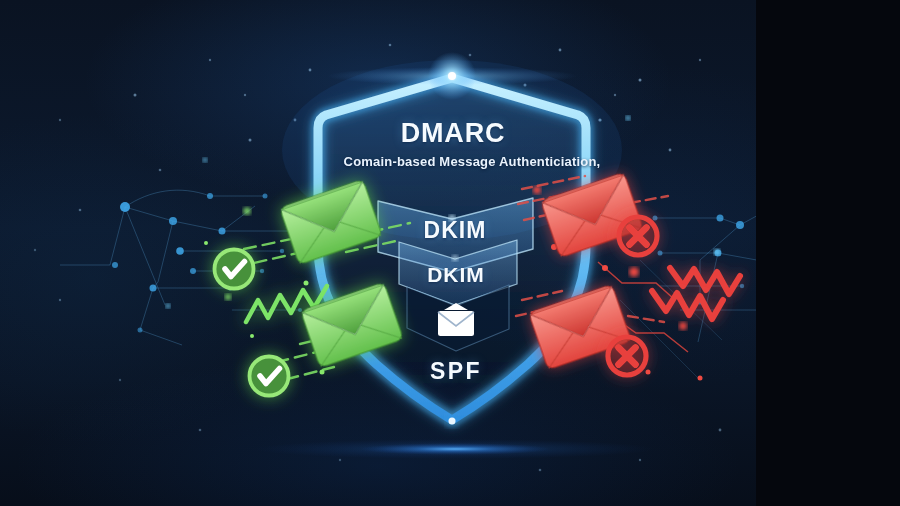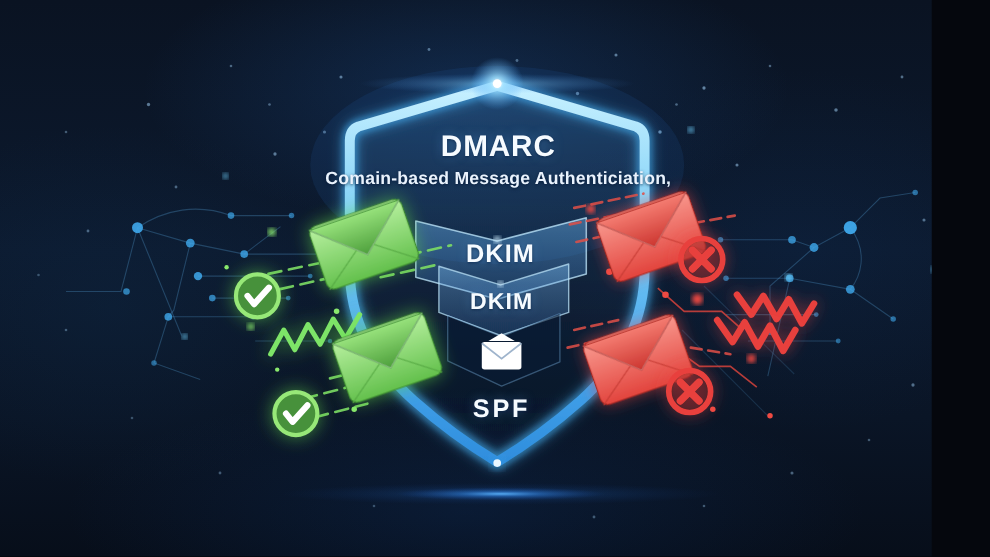--- a/index.html
+++ b/index.html
@@ -1,30 +1,30 @@
 <!DOCTYPE html>
 <html><head>
 <meta charset="utf-8">
 <style>
   html,body{margin:0;padding:0;background:#05070d;}
   .stage{
-    position:relative;width:847px;height:506px;overflow:hidden;
+    position:relative;width:756px;height:506px;overflow:hidden;
     font-family:"Liberation Sans", sans-serif;
     background:
       radial-gradient(ellipse 420px 180px at 50% 16%, rgba(35,95,170,.28), rgba(0,0,0,0) 70%),
       radial-gradient(ellipse 520px 160px at 50% 92%, rgba(18,64,130,.22), rgba(0,0,0,0) 70%),
       radial-gradient(ellipse 300px 220px at 12% 55%, rgba(16,48,80,.25), rgba(0,0,0,0) 75%),
       radial-gradient(ellipse 300px 220px at 86% 45%, rgba(16,48,90,.22), rgba(0,0,0,0) 75%),
       linear-gradient(180deg,#0a1322 0%, #0c1a2f 45%, #0a1526 75%, #070e1a 100%);
   }
   .stage svg{position:absolute;left:0;top:0;}
   .txt{position:absolute;color:#f6fbff;text-align:center;white-space:nowrap;
        transform:translateX(-50%);text-shadow:0 0 10px rgba(110,190,255,.35),0 1px 3px rgba(0,20,50,.8);}
   .title{left:453px;top:118px;font-size:27px;font-weight:bold;letter-spacing:.8px;}
-  .sub{left:453px;font-size:16px;font-weight:bold;color:#eaf3fd;letter-spacing:.2px;
+  .sub{left:472px;font-size:13px;font-weight:bold;color:#eaf3fd;letter-spacing:.2px;
        text-shadow:0 1px 3px rgba(0,20,50,.8);}
   .sub1{top:154px;} .sub2{top:172px;}
   .dkim1{left:455px;top:217px;font-size:23px;font-weight:bold;letter-spacing:1px;}
   .dkim2{left:456px;top:263px;font-size:21px;font-weight:bold;letter-spacing:1px;}
   .spf{left:456px;top:358px;font-size:23px;font-weight:bold;letter-spacing:2.5px;}
 </style>
 </head>
 <body>
 
 <div class="stage">

